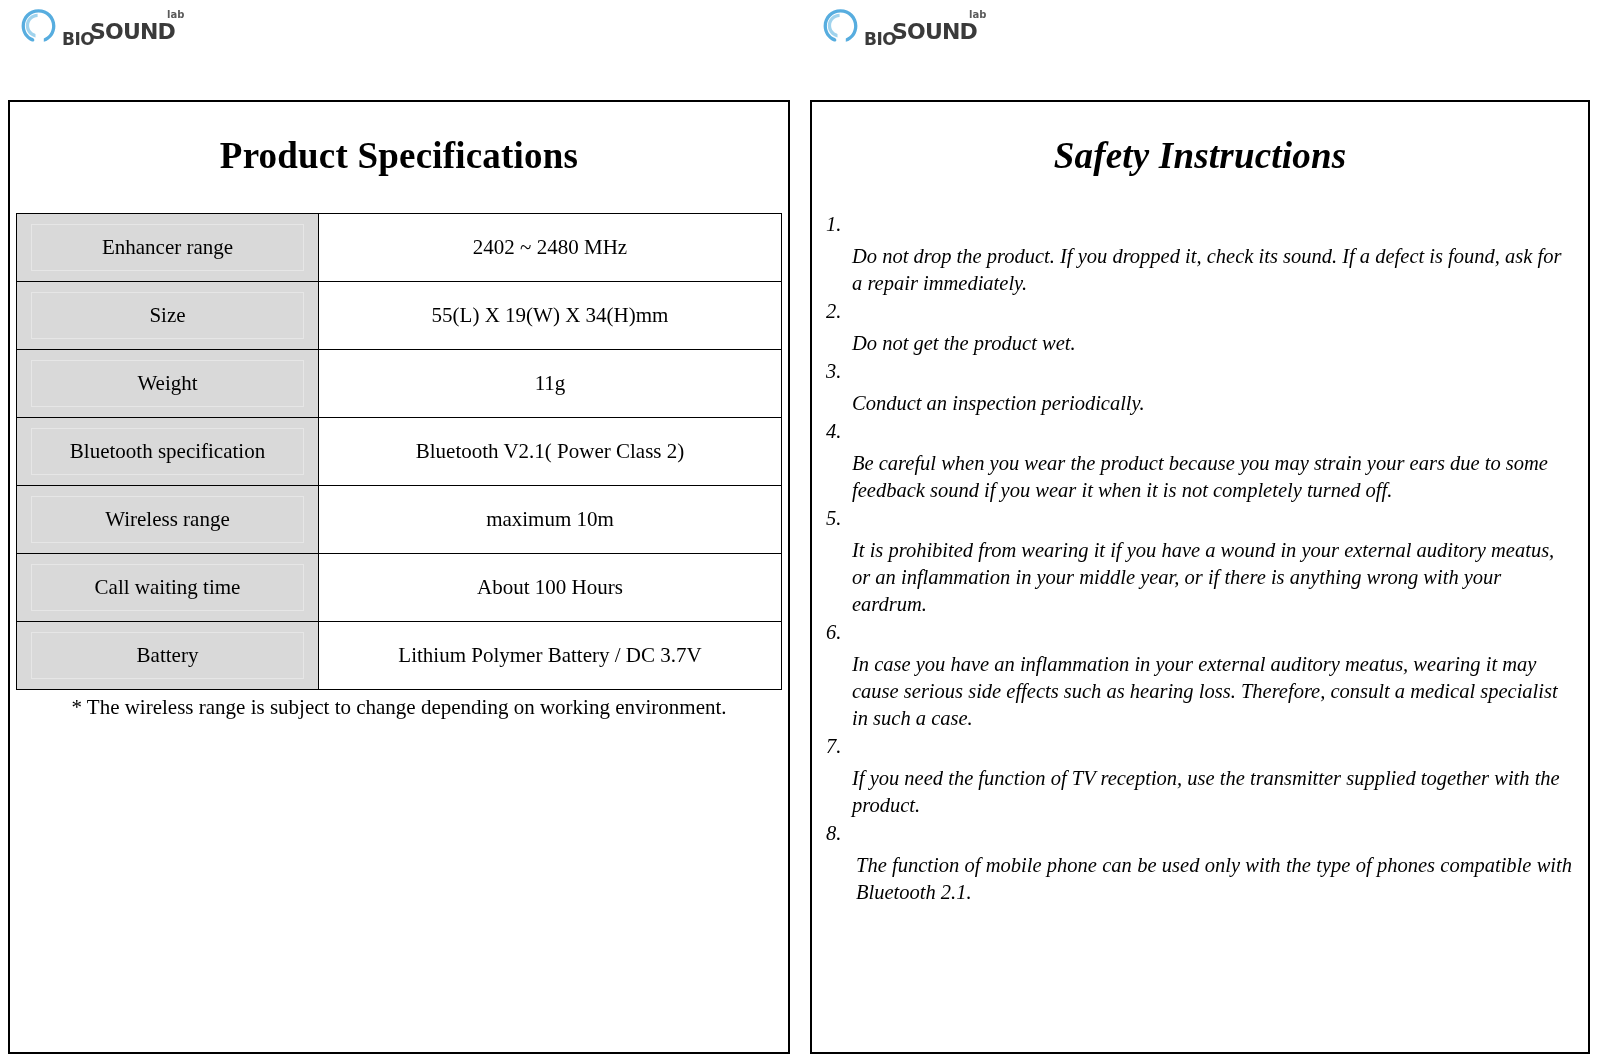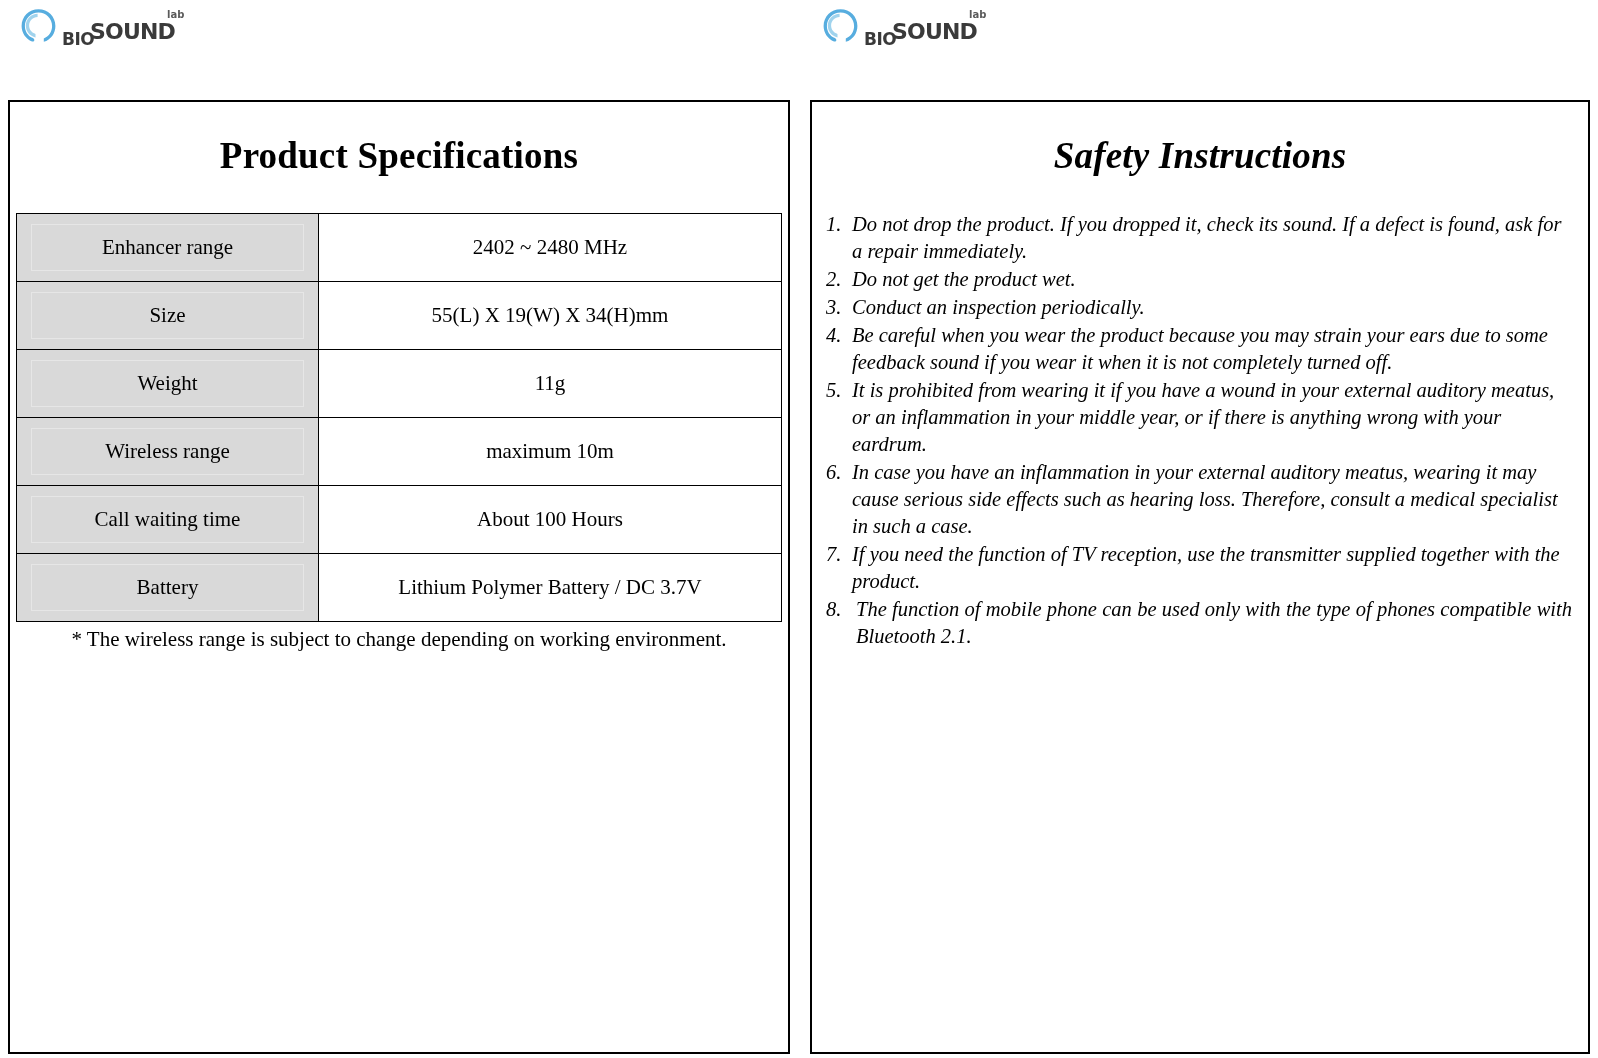--- a/index.html
+++ b/index.html
@@ -157,20 +157,21 @@
     margin-bottom: 1px;
   }
   .safety-num {
     flex: 0 0 auto;
     width: 26px;
     text-align: left;
   }
   .safety-text {
     flex: 1 1 auto;
     text-align: left;
+    margin-top: 32px;
   }
   .safety-text.justified {
     text-align: justify;
     text-justify: inter-word;
   }
   .safety-item.wide-num .safety-num { width: 30px; }
 </style>
 </head>
 <body>
 
@@ -210,20 +211,24 @@
         </tr>
         <tr>
           <td class="spec-label"><span class="inner-rule"></span><span class="label-text">Size</span></td>
           <td class="spec-value">55(L) X 19(W) X 34(H)mm</td>
         </tr>
         <tr>
           <td class="spec-label"><span class="inner-rule"></span><span class="label-text">Weight</span></td>
           <td class="spec-value">11g</td>
         </tr>
         <tr>
+          <td class="spec-label"><span class="inner-rule"></span><span class="label-text">Bluetooth specification</span></td>
+          <td class="spec-value">Bluetooth V2.1( Power Class 2)</td>
+        </tr>
+        <tr>
           <td class="spec-label"><span class="inner-rule"></span><span class="label-text">Wireless range</span></td>
           <td class="spec-value">maximum 10m</td>
         </tr>
         <tr>
           <td class="spec-label"><span class="inner-rule"></span><span class="label-text">Call waiting time</span></td>
           <td class="spec-value">About 100 Hours</td>
         </tr>
         <tr>
           <td class="spec-label"><span class="inner-rule"></span><span class="label-text">Battery</span></td>
           <td class="spec-value">Lithium Polymer Battery / DC 3.7V</td>

